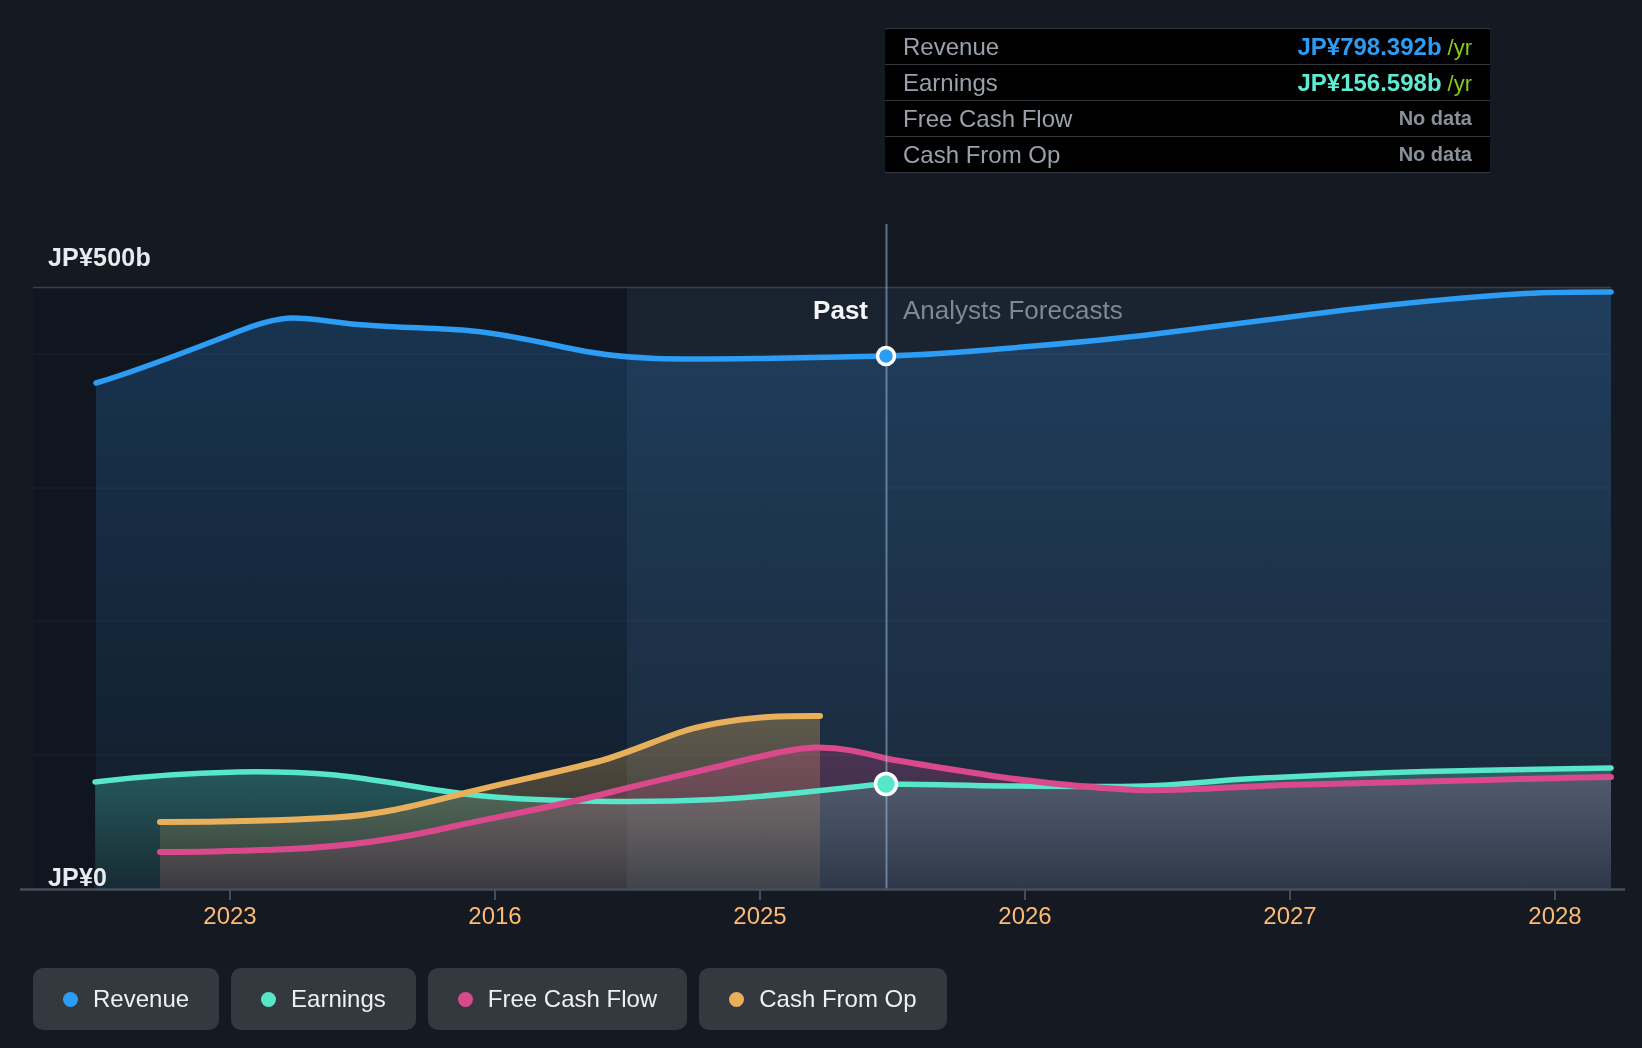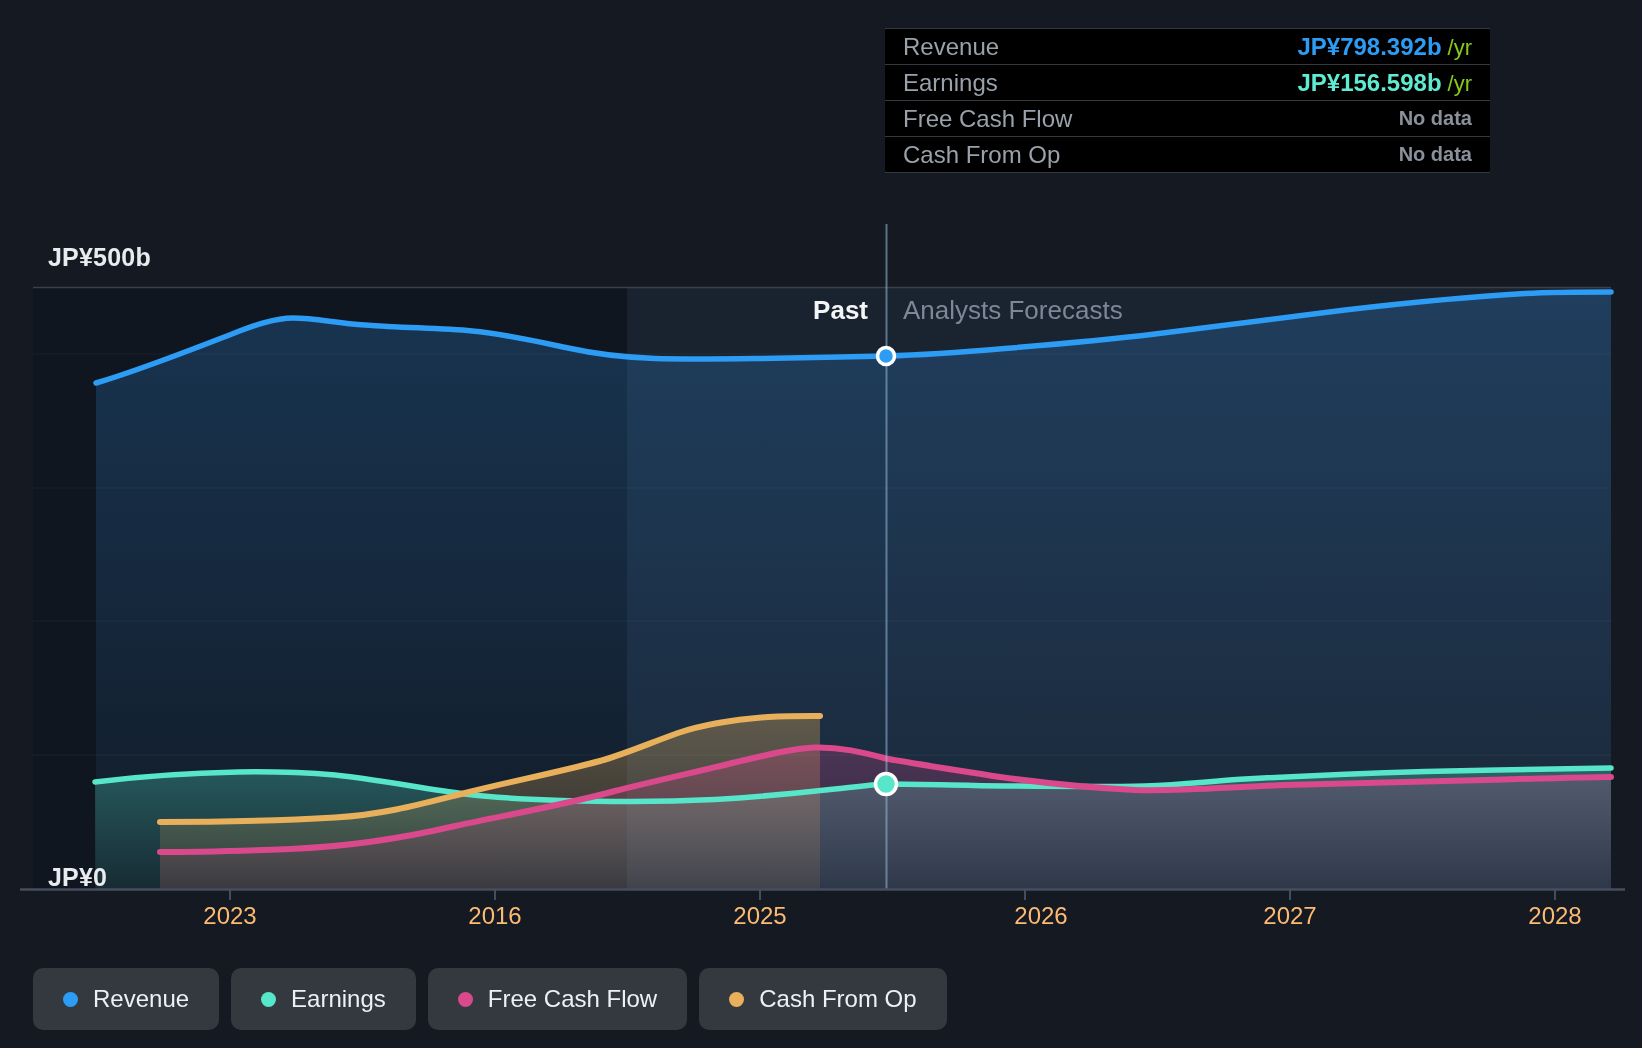--- a/index.html
+++ b/index.html
@@ -140,21 +140,21 @@
 <div class="abs axis-big" style="left:48px;top:243px;">JP¥500b</div>
 <div class="abs axis-big" style="left:48px;top:849px;margin-top:14px;">JP¥0</div>
 
 <div class="abs past-label" style="left:720px;top:295px;width:148px;">Past</div>
 <div class="abs forecast-label" style="left:903px;top:295px;">Analysts Forecasts</div>
 
 <div>
   <div class="abs year-label" style="left:230px;top:902px;">2023</div>
   <div class="abs year-label" style="left:495px;top:902px;">2016</div>
   <div class="abs year-label" style="left:760px;top:902px;">2025</div>
-  <div class="abs year-label" style="left:1025px;top:902px;margin-left:16px;">2026</div>
+  <div class="abs year-label" style="left:1025px;top:902px;">2026</div>
   <div class="abs year-label" style="left:1290px;top:902px;">2027</div>
   <div class="abs year-label" style="left:1555px;top:902px;">2028</div>
 </div>
 
 <div class="abs tooltip">
   <div class="t-row">
     <span class="t-label">Revenue</span>
     <span class="t-value-group">
       <span class="t-val" style="color: rgb(45, 156, 244);">JP¥798.392b</span>
       <span class="t-unit">/yr</span>

